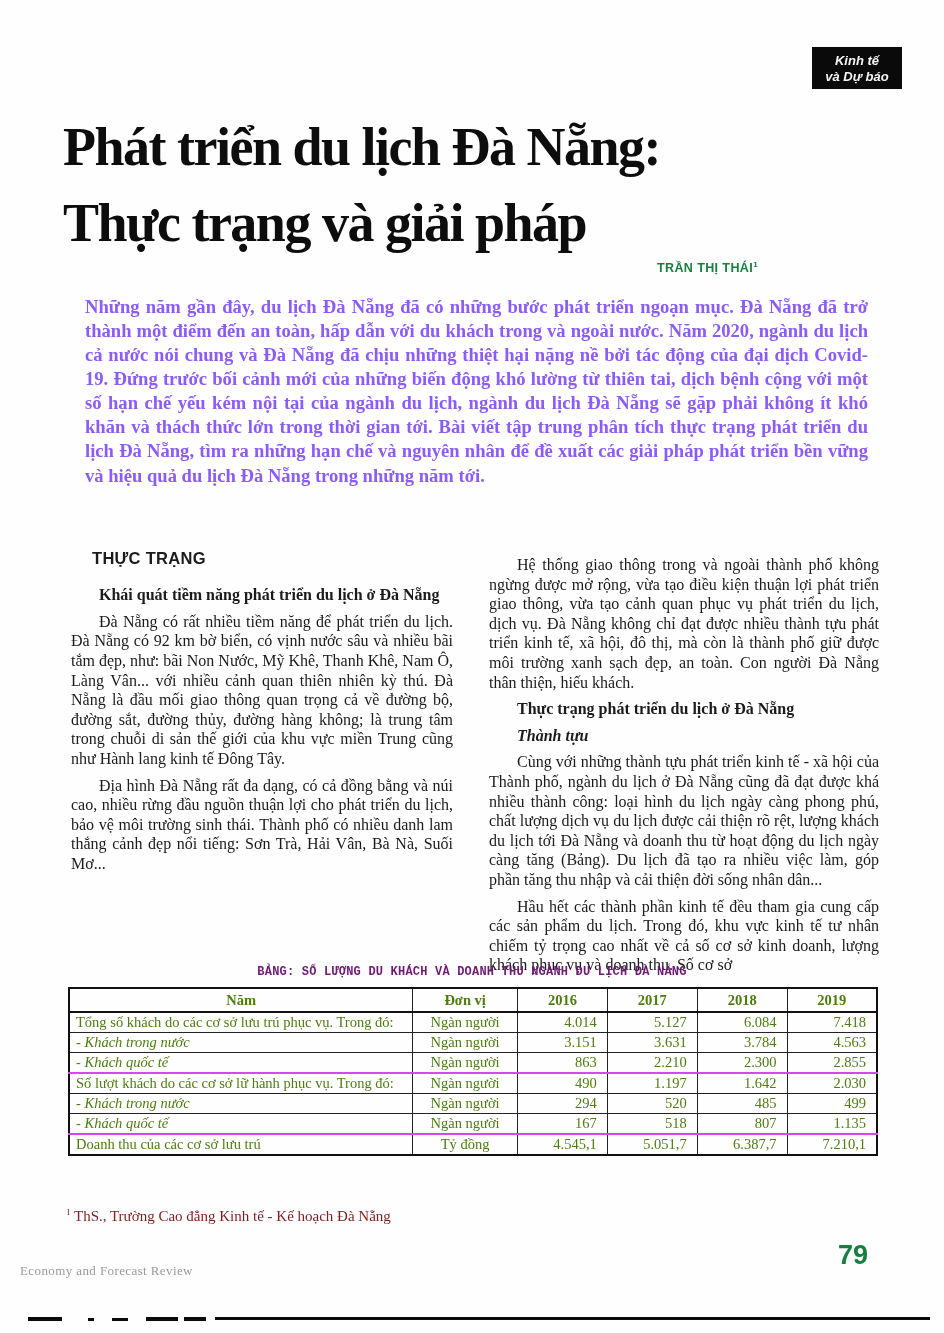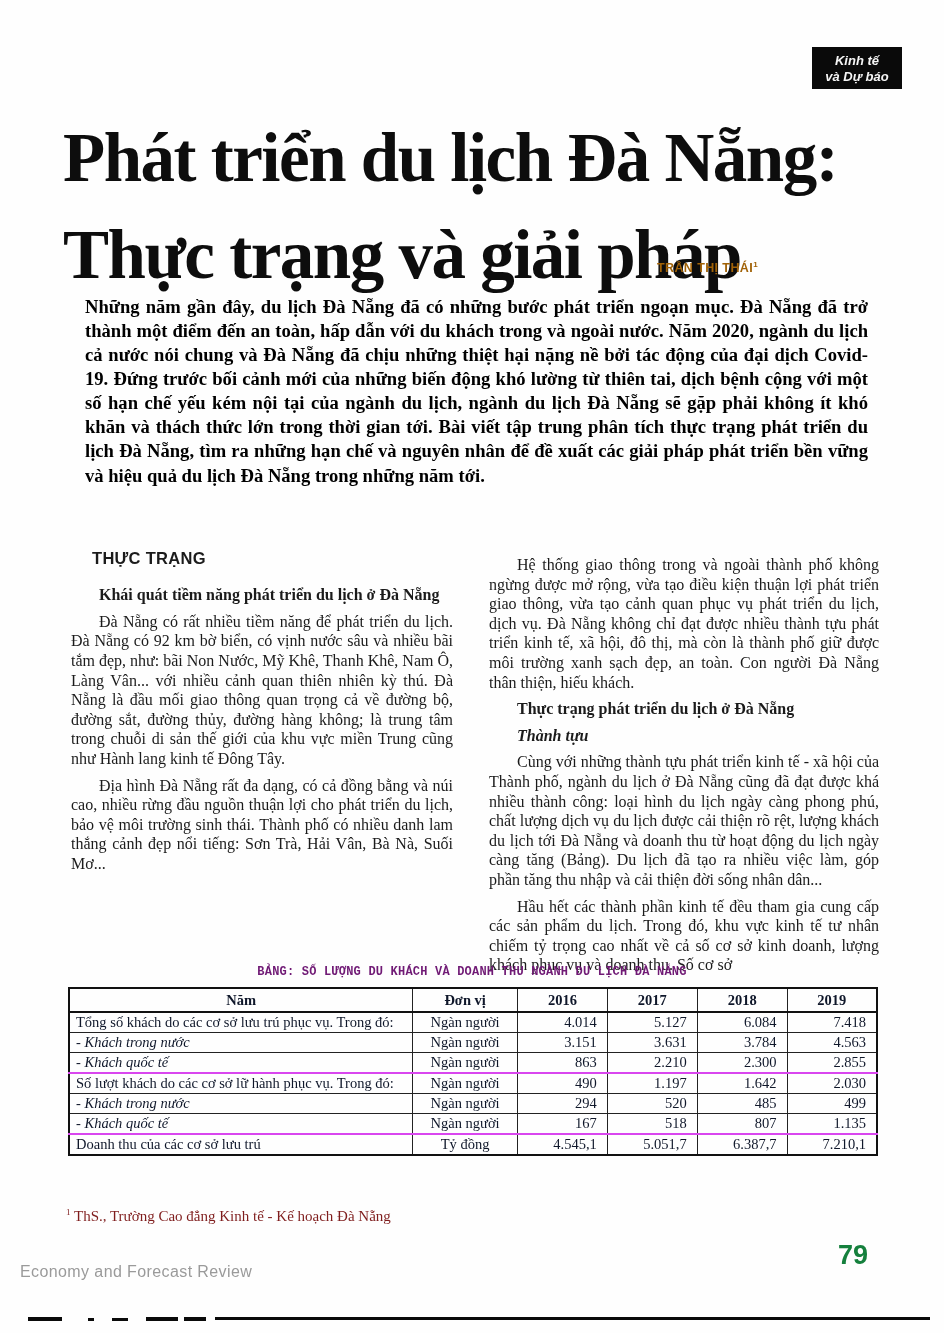--- a/index.html
+++ b/index.html
@@ -14,35 +14,35 @@
     position:absolute; top:47px; left:812px; width:90px; height:42px;
     background:#0a0a0a; color:#f5f5f5; text-align:center;
     font-family:"Liberation Sans", sans-serif; font-weight:bold; font-style:italic;
     font-size:13px; line-height:1.25; padding-top:6px; box-sizing:border-box;
   }
 
   
   .title {
     position:absolute; left:63px; top:110px; width:830px;
     font-family:"Liberation Serif", serif; font-weight:bold;
-    font-size:69px; line-height:1.4; letter-spacing:-1.5px; color:#0d0d0d;
+    font-size:54px; line-height:1.4; letter-spacing:-1.5px; color:#0d0d0d;
   }
 
   .author {
     position:absolute; top:260px; right:186px;
     font-family:"Liberation Sans", sans-serif; font-size:12.5px; font-weight:bold;
-    letter-spacing:0.4px; color:#a16207;
+    letter-spacing:0.4px; color:#15803d;
   }
   .author sup { font-size:8px; }
 
   
   .abstract {
     position:absolute; left:85px; top:295px; width:783px;
     font-size:18.6px; font-weight:bold; line-height:1.295; text-align:justify;
-    color:#000000;
+    color:#8b5cf6;
   }
 
   
   .col { position:absolute; top:548px; font-size:16px; line-height:1.225; text-align:justify; }
   .col-left  { left:64px;  width:396px; }
   .col-right { left:482px; width:404px; }
 
   .section-heading {
     font-family:"Liberation Sans", sans-serif; font-weight:bold; font-size:16.5px;
     text-indent:28px; margin:0 0 17px 0; letter-spacing:0.3px;
@@ -52,42 +52,42 @@
   .subhead2 { font-weight:bold; font-style:italic; text-indent:28px; margin:0; }
 
   
   .table-title {
     position:absolute; top:965px; left:64px; width:816px; text-align:center;
     font-family:Liberation Mono, monospace; font-weight:bold; font-size:12px;
     letter-spacing:0.2px; color:#701a75;
   }
   table.data-table {
     position:absolute; top:987px; left:68px; width:810px;
-    border-collapse:collapse; font-size:14.5px; color:#0f172a;
+    border-collapse:collapse; font-size:14.5px; color:#4d7c0f;
     border:2px solid #111;
   }
   .data-table th, .data-table td {
     border:1px solid #222; padding:1px 6px; height:20px; box-sizing:border-box;
   }
   .data-table th {
     font-weight:bold; text-align:center; height:24px; border-bottom:2px solid #111;
     font-size:14.5px;
   }
   .data-table td.label { text-align:left; }
   .data-table td.unit  { text-align:center; }
   .data-table td.num   { text-align:right; padding-right:10px; }
   .data-table tr.italic-row td.label { font-style:italic; }
   .data-table tr.thick-top td { border-top:2px solid #d946ef; }
 
   
   .footnote { position:absolute; left:66px; top:1207px; font-size:15px; color:#7f1d1d; }
   .footnote sup { font-size:9px; }
   .footer-journal {
-    position:absolute; left:20px; top:1263px; font-size:16px; color:#9a9a9a;
-    letter-spacing:0.4px; font-family:Liberation Sans, sans-serif;
+    position:absolute; left:20px; top:1263px; font-size:13px; color:#9a9a9a;
+    letter-spacing:0.4px; font-family:Liberation Serif, serif;
   }
   .page-number {
     position:absolute; left:838px; top:1240px; font-size:27px; font-weight:bold;
     font-family:"Liberation Sans", sans-serif; color:#15803d;
   }
 
   
   .scan-mark { position:absolute; background:#0a0a0a; }
 </style>
 </head>

